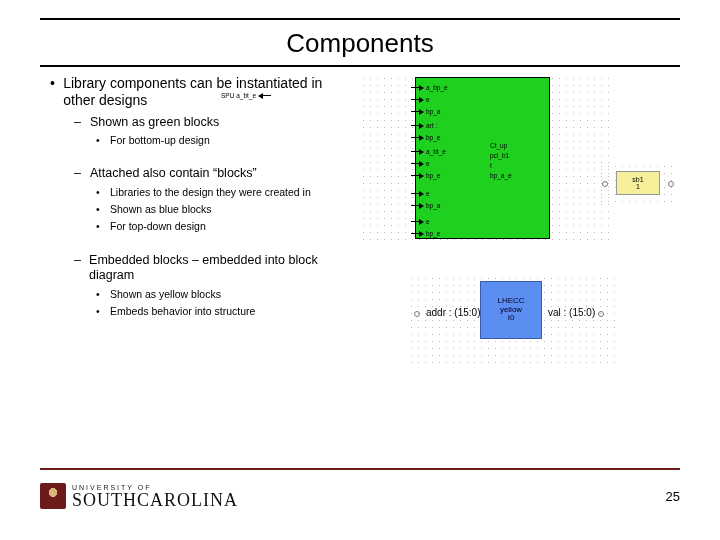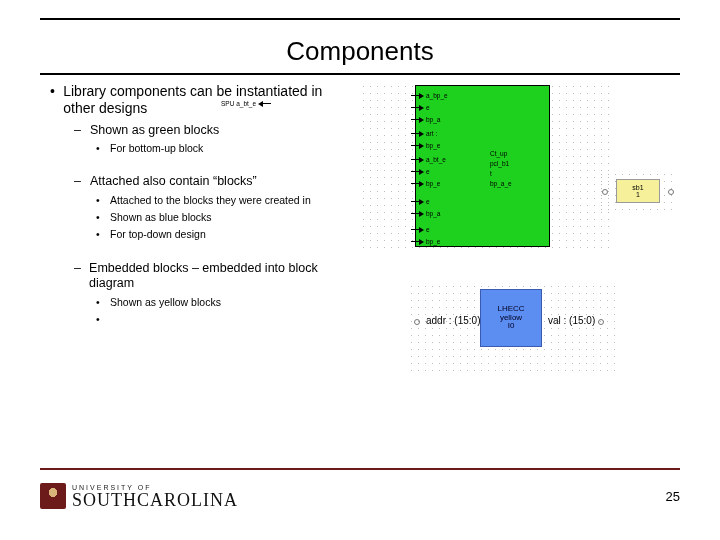--- a/index.html
+++ b/index.html
@@ -8,21 +8,21 @@
     font-family: Verdana, Arial, sans-serif;
     color: #000; background: #fff;
     position: relative;
   }
   .hr { height: 2px; width: 640px; margin: 0 auto; background:#000; }
   .hr.top { margin-top: 18px; }
   .title {
     text-align: center;
     font-family: Verdana, Arial, sans-serif;
     font-size: 26px;
-    padding: 16px 0 6px 0;
+    padding: 8px 0 6px 0;
   }
   .content { display: flex; width: 640px; margin: 8px auto 0 auto; }
   .left { width: 310px; padding-left: 10px; font-size: 12px; }
   .right { width: 330px; position: relative; }
   ul { list-style: none; }
   li { margin-bottom: 3px; }
   .lv1 { font-size: 14px; line-height: 1.2; margin-bottom: 6px; display:flex; }
   .lv1 .dot { width: 16px; }
   .lv2 { font-size: 12.5px; margin-left: 24px; margin-top: 6px; display:flex; line-height:1.25;}
   .lv2 .dash { width: 16px; }
@@ -105,50 +105,51 @@
       <li class="lv1">
         <span class="dot">•</span>
         <span>Library components can be instantiated in other designs</span>
       </li>
       <li class="lv2">
         <span class="dash">–</span>
         <span>Shown as green blocks</span>
       </li>
       <li class="lv3">
         <span class="dot">•</span>
-        <span>For bottom-up block</span>
+        <span>For bottom-up design</span>
       </li>
       <div class="gap"></div>
       <li class="lv2">
         <span class="dash">–</span>
         <span>Attached also contain “blocks”</span>
       </li>
       <li class="lv3">
         <span class="dot">•</span>
-        <span>Attached to the blocks they were created in</span>
+        <span>Libraries to the design they were created in</span>
       </li>
       <li class="lv3">
         <span class="dot">•</span>
         <span>Shown as blue blocks</span>
       </li>
       <li class="lv3">
         <span class="dot">•</span>
         <span>For top-down design</span>
       </li>
       <div class="gap"></div>
       <li class="lv2">
         <span class="dash">–</span>
         <span>Embedded blocks – embedded into block diagram</span>
       </li>
       <li class="lv3">
         <span class="dot">•</span>
         <span>Shown as yellow blocks</span>
       </li>
       <li class="lv3">
         <span class="dot">•</span>
+        <span>Embeds behavior into structure</span>
       </li>
     </ul>
   </div>
 
   <div class="right">
 
     <div class="diag green-diag dotgrid">
       <div class="green-block">
 
         <div class="pin left" style="top:6px;left:-2px">

